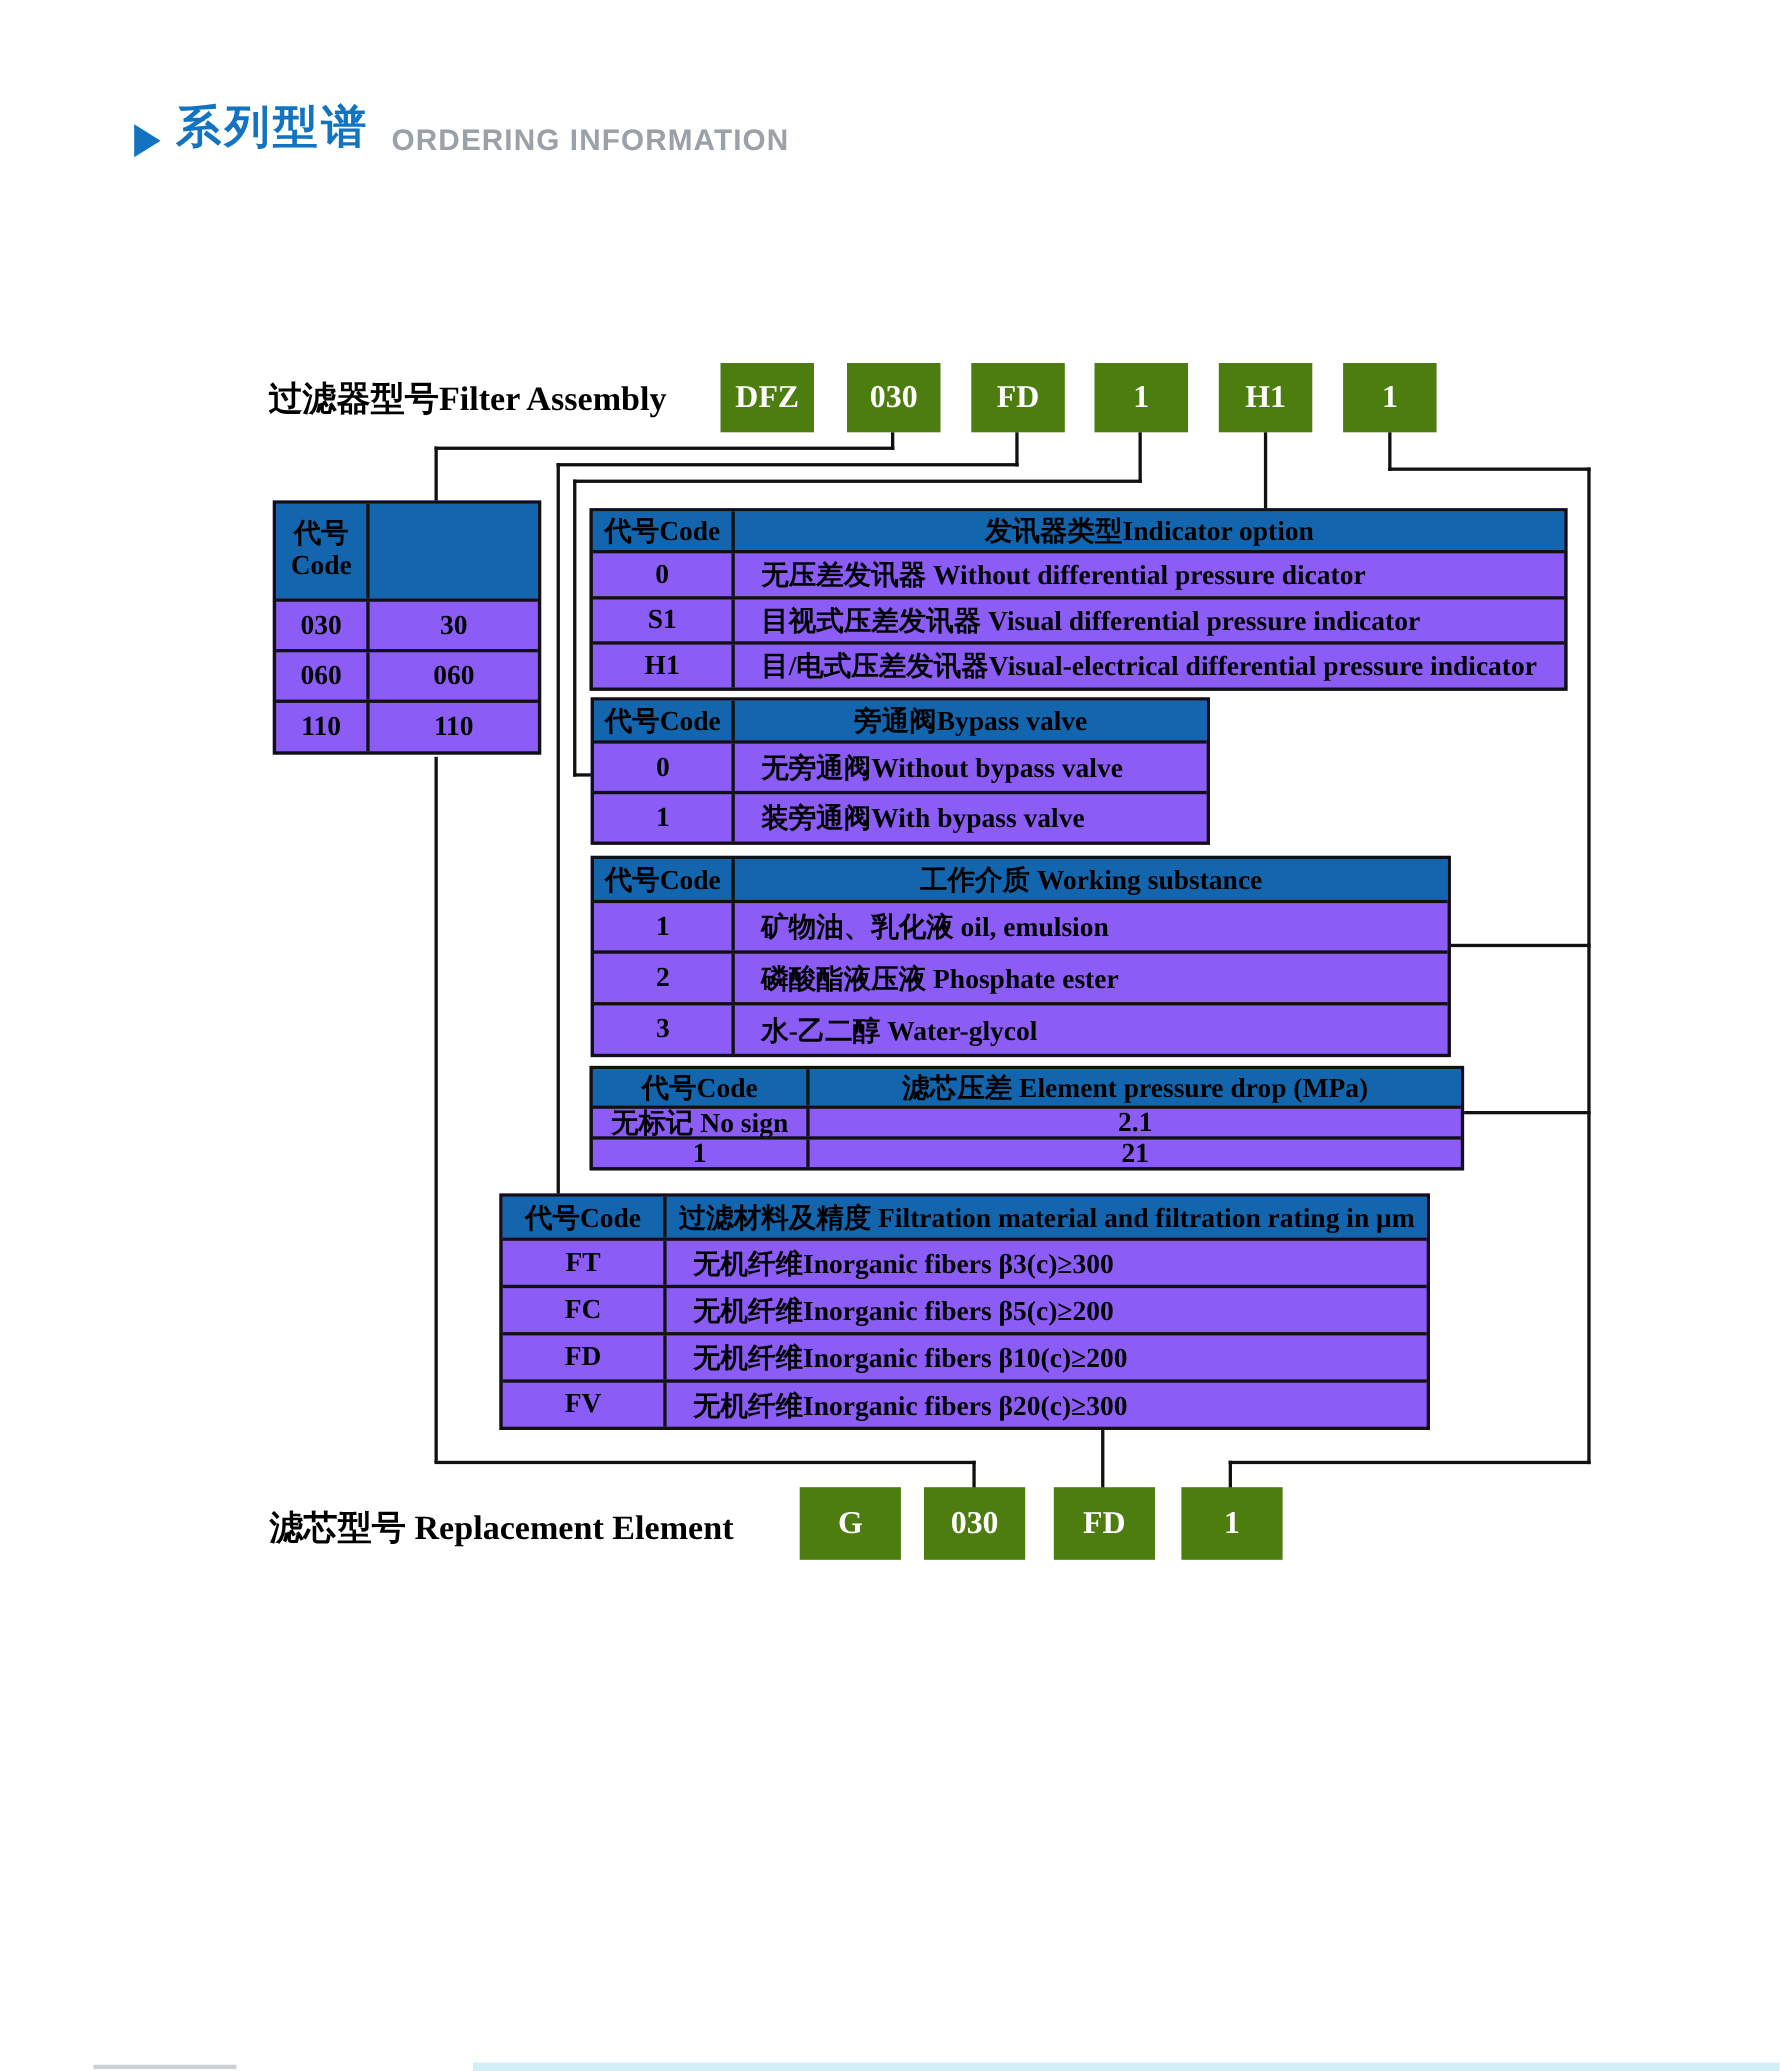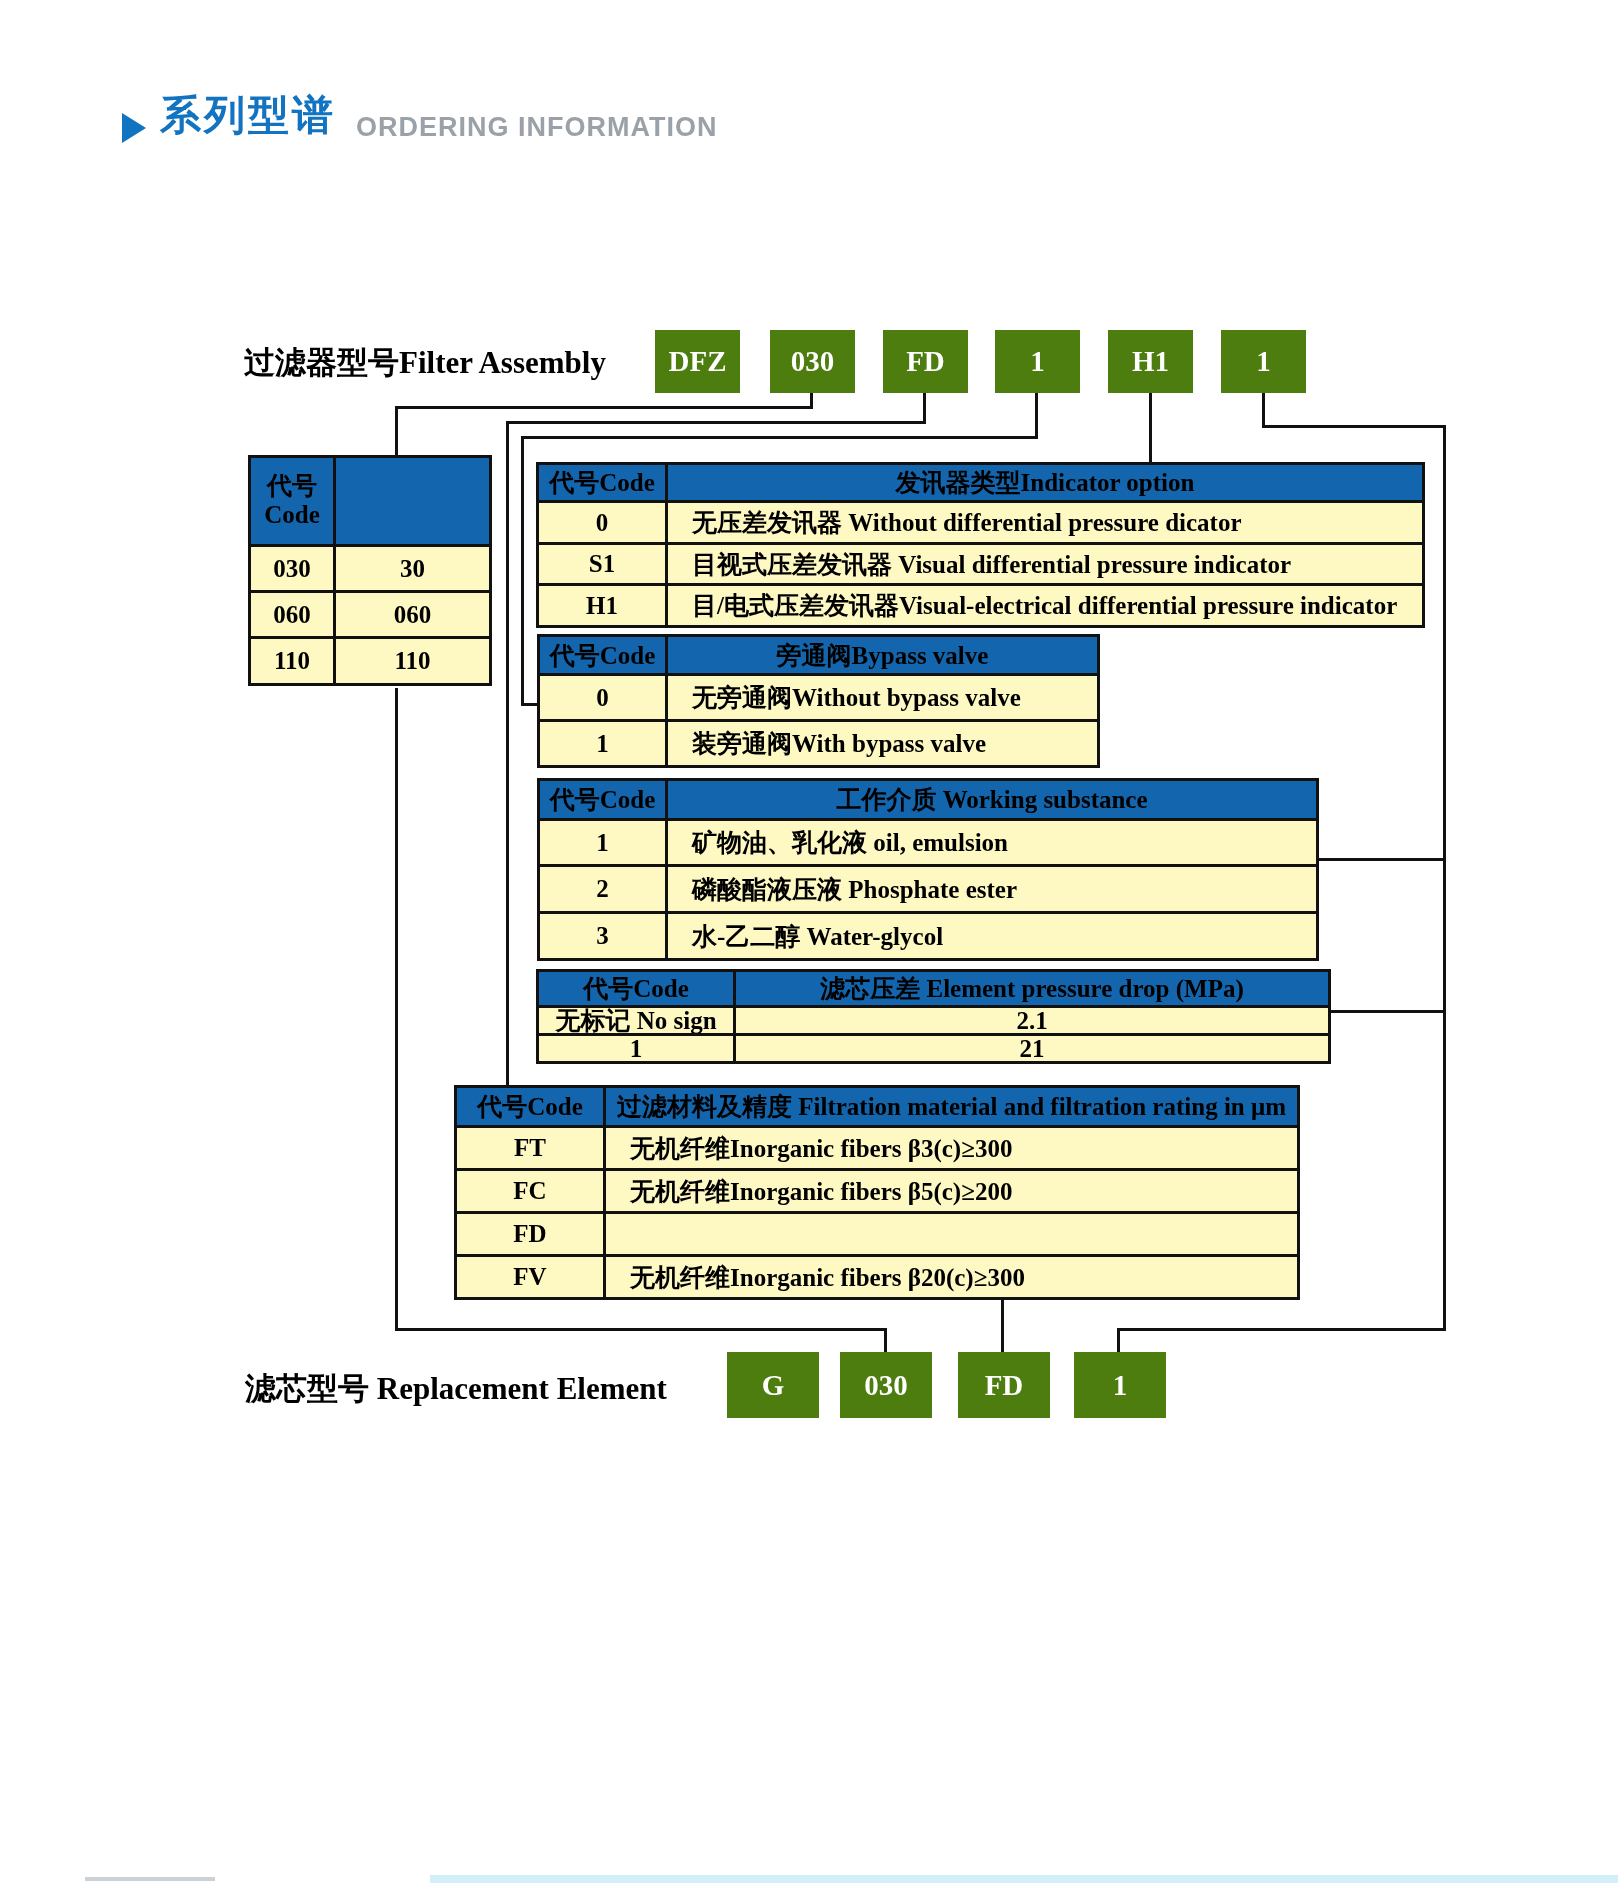--- a/index.html
+++ b/index.html
@@ -13,21 +13,21 @@
   .hzh{color:#1273c0;font-size:41px;font-weight:bold;letter-spacing:3px;}
   .hen{color:#9ba1a8;font-size:27px;font-weight:bold;letter-spacing:1px;margin-left:20px;margin-top:6px;}
   
   .biglabel{position:absolute;font-size:31px;font-weight:bold;color:#000;white-space:nowrap;}
   
   .cbox{position:absolute;background:#4d7c0f;color:#fff;display:flex;align-items:center;
         justify-content:center;font-size:29px;font-weight:bold;}
   
   .ln{position:absolute;background:#111;}
   
-  .tbl{position:absolute;border:3px solid #111;background:#fef9c3;box-sizing:border-box;
+  .tbl{position:absolute;border:3px solid #111;background:#8b5cf6;box-sizing:border-box;
        display:flex;flex-direction:column;}
   .tr{display:flex;border-top:3px solid #111;box-sizing:border-box;}
   .tr:first-child{border-top:none;}
   .tr>div{display:flex;align-items:center;justify-content:center;box-sizing:border-box;}
   .td1{border-right:3px solid #111;flex:0 0 auto;}
   .td2{flex:1 1 auto;}
   .th{background:#1366ad;color:#fff;font-weight:bold;}
   .tbl .tr{font-size:25px;font-weight:bold;color:#000;}
   .lalign{justify-content:flex-start !important;padding-left:24px;}
   .two-line{flex-direction:column;line-height:1.15;}
@@ -179,20 +179,21 @@
     <div class="tr" style="height:43px;">
       <div class="td1" style="width:149px;">FT</div>
       <div class="td2 lalign">无机纤维Inorganic fibers β3(c)≥300</div>
     </div>
     <div class="tr" style="height:43px;">
       <div class="td1" style="width:149px;">FC</div>
       <div class="td2 lalign">无机纤维Inorganic fibers β5(c)≥200</div>
     </div>
     <div class="tr" style="height:43px;">
       <div class="td1" style="width:149px;">FD</div>
+      <div class="td2 lalign">无机纤维Inorganic fibers β10(c)≥200</div>
     </div>
     <div class="tr" style="height:43px;">
       <div class="td1" style="width:149px;">FV</div>
       <div class="td2 lalign">无机纤维Inorganic fibers β20(c)≥300</div>
     </div>
   </div>
 
   <div class="biglabel" style="left:245px;top:1368px;">滤芯型号 Replacement Element</div>
   <div class="cbox" style="left:727px;top:1352px;width:92px;height:66px;">G</div>
   <div class="cbox" style="left:840px;top:1352px;width:92px;height:66px;">030</div>

